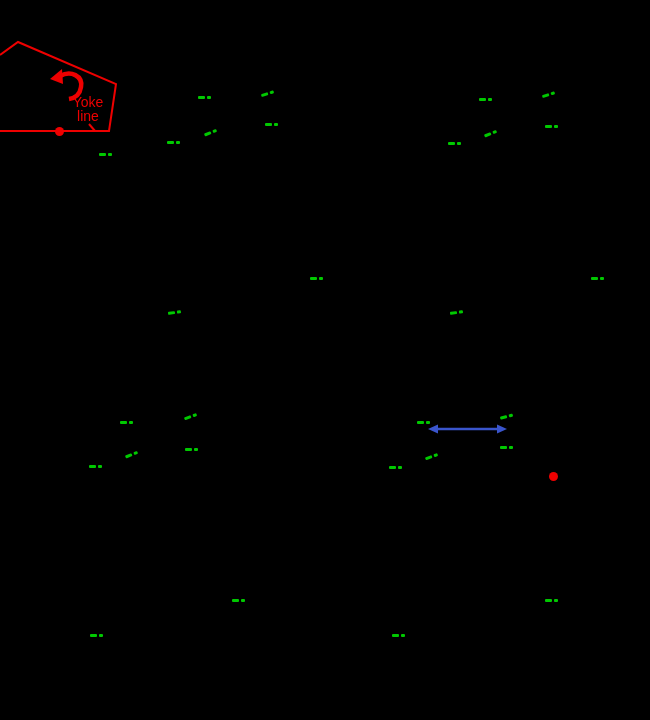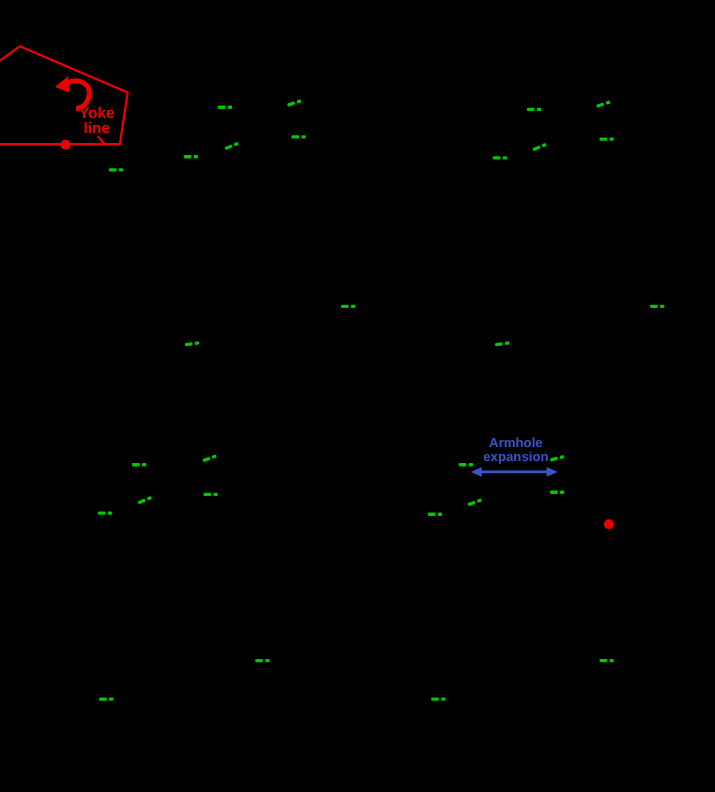--- a/index.html
+++ b/index.html
@@ -4,21 +4,21 @@
 <style>
   html,body{margin:0;padding:0;}
   body{
     width:650px;height:720px;
     background:var(--background,#000);
     font-family:"Liberation Sans", sans-serif;
     overflow:hidden;
   }
   .stage{position:relative;width:650px;height:720px;background:var(--background,#000);}
   .overlay{position:absolute;left:0;top:0;width:650px;height:720px;pointer-events:none;}
-  .label{position:absolute;font-weight:bold;text-align:center;white-space:nowrap;}
+  .label{position:absolute;font-weight:normal;text-align:center;white-space:nowrap;}
   .label-yoke{
     left:66px;top:95px;width:44px;
     color:var(--pattern_red,#ee0000);
     font-size:14px;line-height:14px;
   }
   .label-armhole{
     left:430px;top:396px;width:78px;
     color:var(--annotation_blue,#3a55cc);
     font-size:12px;line-height:13px;
   }
@@ -56,24 +56,20 @@
       <polygon points="428,429 438,424.5 438,433.5" fill="var(--annotation_blue,#3a55cc)"></polygon>
       <polygon points="507,429 497,424.5 497,433.5" fill="var(--annotation_blue,#3a55cc)"></polygon>
     </g>
   </svg>
 
   <div class="label label-yoke">
     <div>Yoke</div>
     <div>line</div>
   </div>
 
-  <div class="label label-armhole">
-    <div>Armhole</div>
-    <div>expansion</div>
-  </div>
 
   <div id="marks-layer">
       <div class="notch" style="left: 198px; top: 96px; transform: rotate(0deg);"><span class="d1"></span><span class="d2"></span></div>
       <div class="notch" style="left: 261px; top: 92px; transform: rotate(-18deg);"><span class="d1"></span><span class="d2"></span></div>
       <div class="notch" style="left: 265px; top: 123px; transform: rotate(0deg);"><span class="d1"></span><span class="d2"></span></div>
       <div class="notch" style="left: 204px; top: 131px; transform: rotate(-22deg);"><span class="d1"></span><span class="d2"></span></div>
       <div class="notch" style="left: 167px; top: 141px; transform: rotate(0deg);"><span class="d1"></span><span class="d2"></span></div>
       <div class="notch" style="left: 99px; top: 153px; transform: rotate(0deg);"><span class="d1"></span><span class="d2"></span></div>
       <div class="notch" style="left: 479px; top: 98px; transform: rotate(0deg);"><span class="d1"></span><span class="d2"></span></div>
       <div class="notch" style="left: 542px; top: 93px; transform: rotate(-18deg);"><span class="d1"></span><span class="d2"></span></div>

